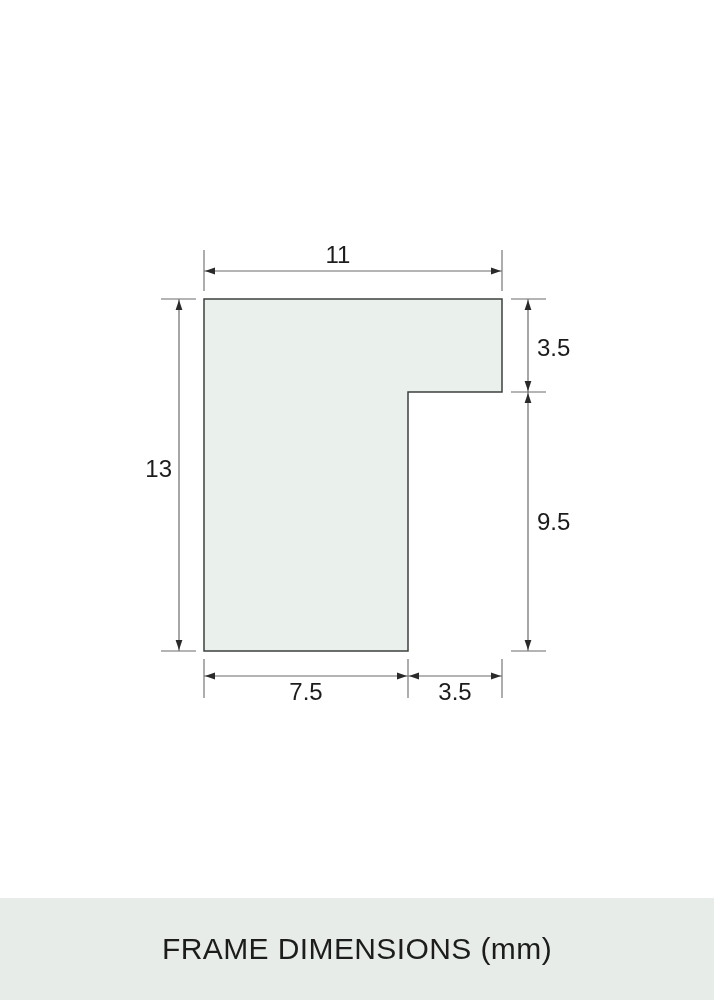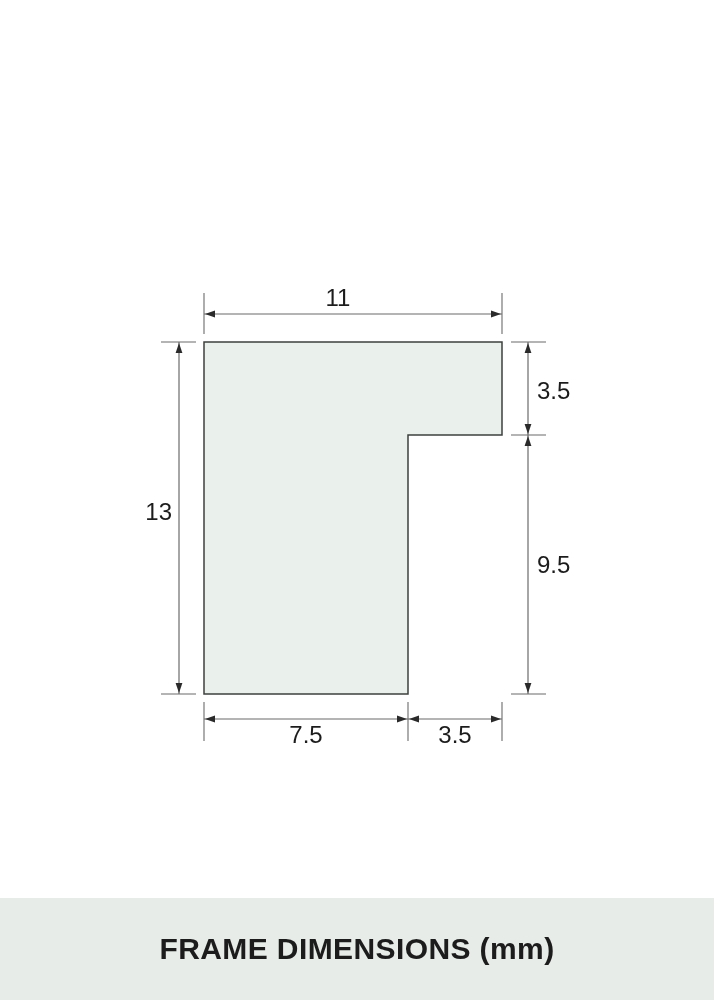--- a/index.html
+++ b/index.html
@@ -8,30 +8,30 @@
     --dimension-line:#6b6b6b;
     --arrow:#2a2a2a;
     --text:#1c1c1c;
     --band-bg:#e7ece8;
     --page-bg:#ffffff;
   }
   *{margin:0;padding:0;box-sizing:border-box;}
   html,body{width:714px;height:1000px;background:var(--page-bg);overflow:hidden;
     font-family:"Liberation Sans", sans-serif;}
   .page{position:relative;width:714px;height:1000px;background:var(--page-bg);}
-  .diagram-area{position:absolute;left:0;top:0;width:714px;height:898px;margin-top:43px;}
+  .diagram-area{position:absolute;left:0;top:0;width:714px;height:898px;}
   svg{display:block;}
   .shape{fill:var(--shape-fill);stroke:var(--shape-outline);stroke-width:1.5;}
   .dimline{stroke:var(--dimension-line);stroke-width:1.2;fill:none;}
   .extline{stroke:var(--dimension-line);stroke-width:1.1;fill:none;}
   .arrow{fill:var(--arrow);stroke:none;}
   .dimlabel{fill:var(--text);font-size:24px;font-family:"Liberation Sans", sans-serif;}
   .caption-band{position:absolute;left:0;top:898px;width:714px;height:102px;
     background:var(--band-bg);display:flex;align-items:center;justify-content:center;}
-  .caption-band span{color:var(--text);font-size:30px;font-weight:700;
+  .caption-band span{color:var(--text);font-size:30px;font-weight:400;
     letter-spacing:0.4px;font-family:"Liberation Sans", sans-serif;}
 </style>
 </head>
 <body>
 
 <div class="page">
   <div class="diagram-area">
     <svg width="714" height="898" viewBox="0 0 714 898">
 
       <g>

